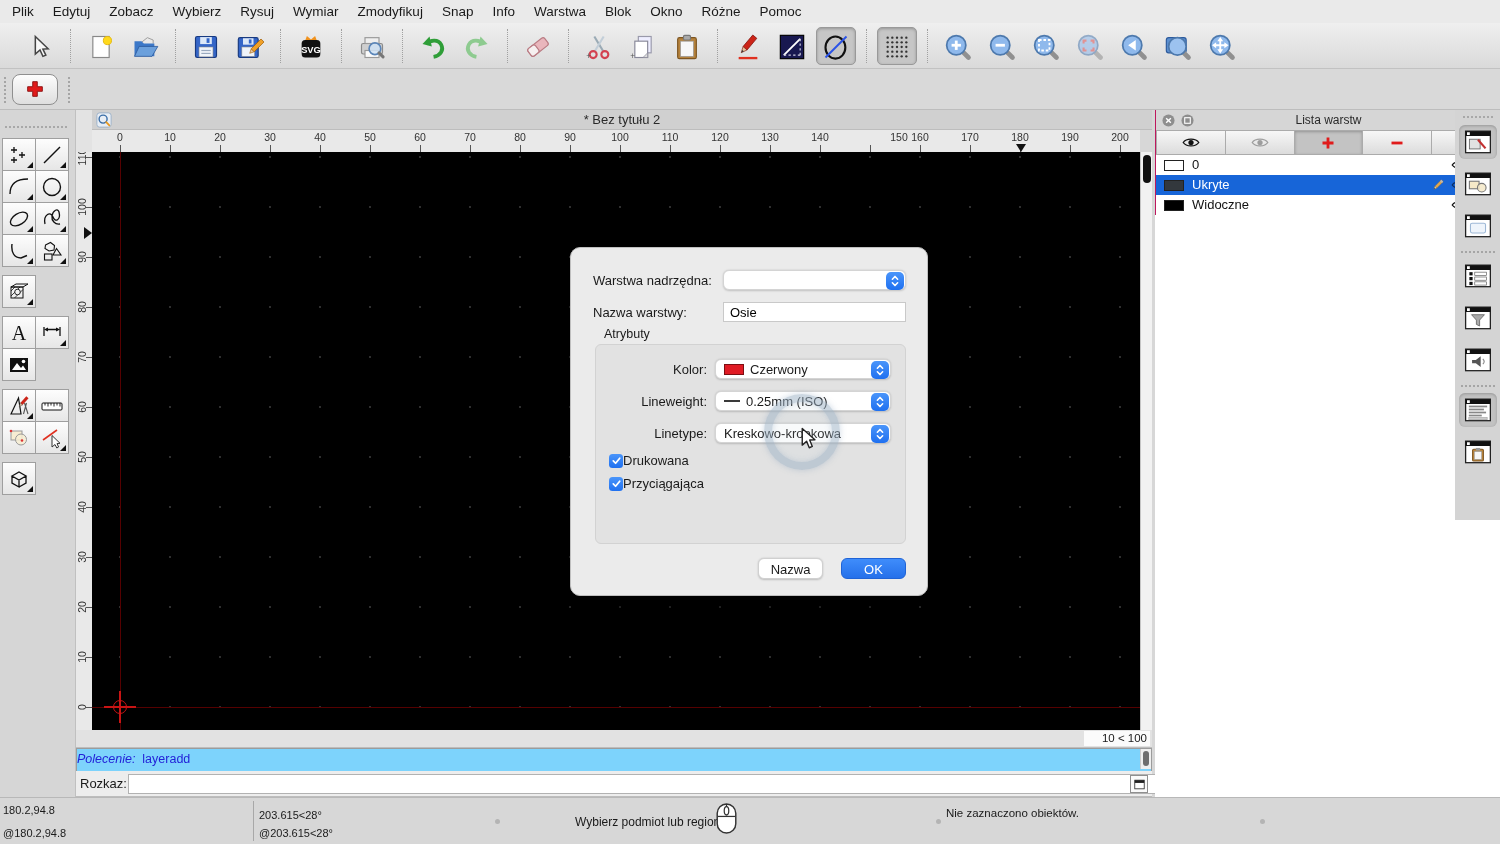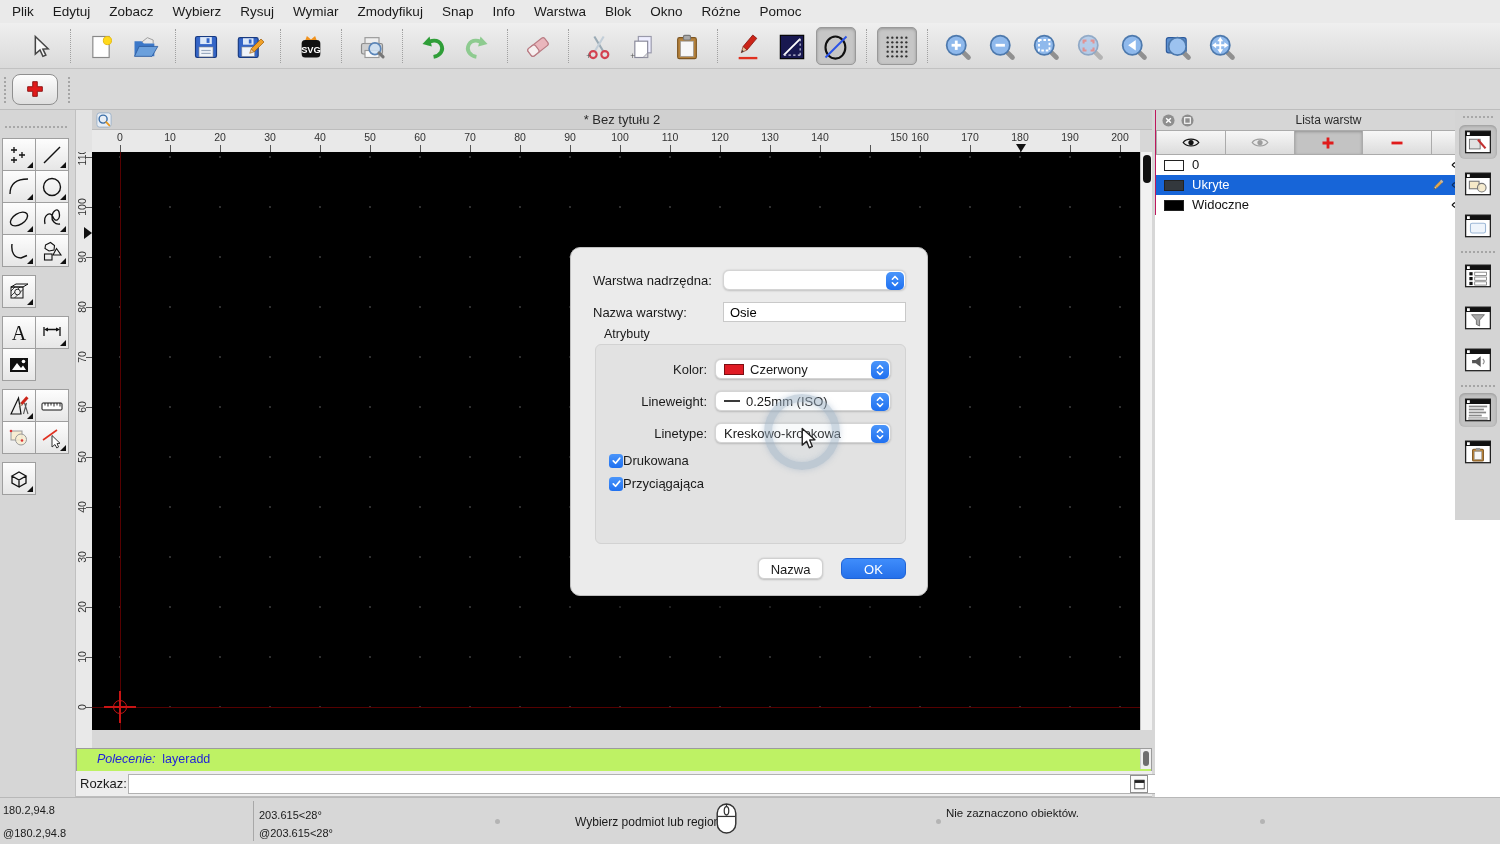--- a/index.html
+++ b/index.html
@@ -52,21 +52,21 @@
   #axis-y{position:absolute;left:28px;top:0;width:1px;height:100%;background:#560000;}
   #ocrossh{position:absolute;left:12px;top:554px;width:32px;height:2px;background:#c81414;}
   #ocrossv{position:absolute;left:27px;top:539px;width:2px;height:32px;background:#c81414;}
   #ocircle{position:absolute;left:21px;top:548px;width:14px;height:14px;border:1.5px solid #c81414;border-radius:50%;}
   #vscroll{position:absolute;left:1140px;top:152px;width:12px;height:578px;background:#f2f2f2;border-left:1px solid #c5c5c5;}
   #vthumb{position:absolute;left:2px;top:3px;width:8px;height:28px;background:#111;border-radius:4px;}
   #gridstrip{position:absolute;left:76px;top:730px;width:1076px;height:18px;background:#e2e2e2;border-bottom:1px solid #bdbdbd;}
   #gridinfo{position:absolute;right:2px;top:1px;width:66px;height:15px;background:#fbfbfb;font-size:11.5px;text-align:right;padding-right:3px;line-height:15px;}
 
   
-  #cmdhist{position:absolute;left:76px;top:748px;width:1076px;height:34px;background:#bef264;border:1px solid #9c9c9c;font-size:12.5px;line-height:20px;padding-left:20px;color:#2323d8;}
+  #cmdhist{position:absolute;left:76px;top:748px;width:1076px;height:34px;background:#7dd3fc;border:1px solid #9c9c9c;font-size:12.5px;line-height:20px;padding-left:0;color:#2323d8;}
   #cmdhist .lbl{font-style:italic;}
   #histscroll{position:absolute;right:0;top:0;width:11px;height:20px;background:#efefef;border-left:1px solid #ccc;}
   #histthumb{position:absolute;left:2px;top:2px;width:6px;height:15px;background:#6e6e6e;border-radius:3px;}
   #cmdline{position:absolute;left:76px;top:771px;width:1076px;height:26px;background:#ededed;border-bottom:1px solid #bdbdbd;}
   #cmdlbl{position:absolute;left:4px;top:5px;font-size:13px;}
   #cmdinput{position:absolute;left:54px;top:3px;width:1068px;height:20px;border:1px solid #b2b2b2;background:#fff;font-size:12px;padding:0 4px;font-family:"Liberation Sans",sans-serif;}
   #cmdinput{width:1070px;left:52px;}
   #cmdbtn{position:absolute;right:4px;top:4px;width:18px;height:18px;background:#fafafa;border:1px solid #8f8f8f;padding:2.5px;}
 
   
@@ -525,20 +525,23 @@
     <div id="axis-y"></div>
     <div id="ocrossh"></div>
     <div id="ocrossv"></div>
     <div id="ocircle"></div>
   </div>
 
   <div id="vscroll">
     <div id="vthumb"></div>
   </div>
 
+  <div id="gridstrip">
+    <div id="gridinfo">10 &lt; 100</div>
+  </div>
 
   <div id="cmdhist">
     <span class="lbl">Polecenie:</span>
     <span>&nbsp;</span><span>layeradd</span>
     <div id="histscroll">
         <div id="histthumb"></div>
       </div>
   </div>
 
   <div id="cmdline">

